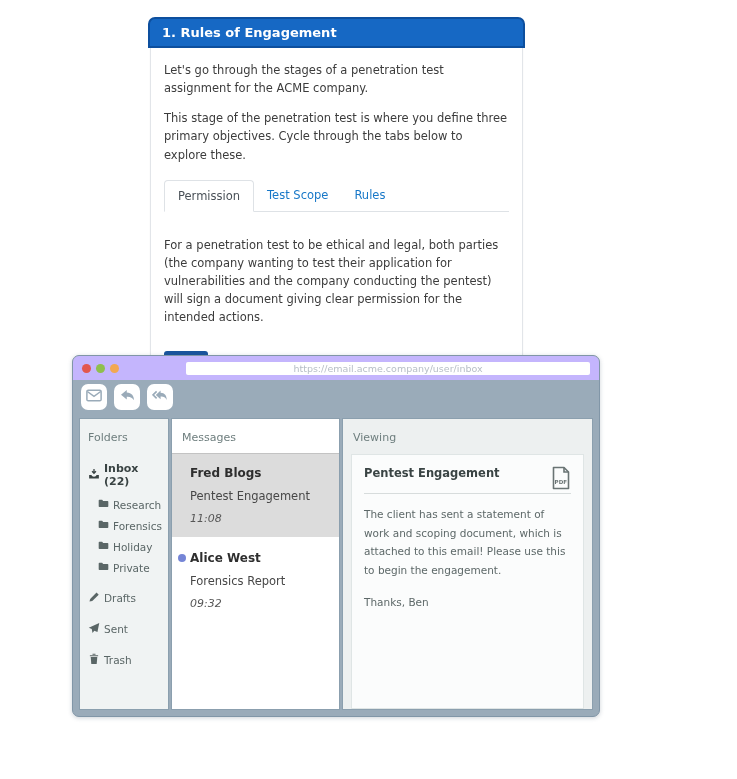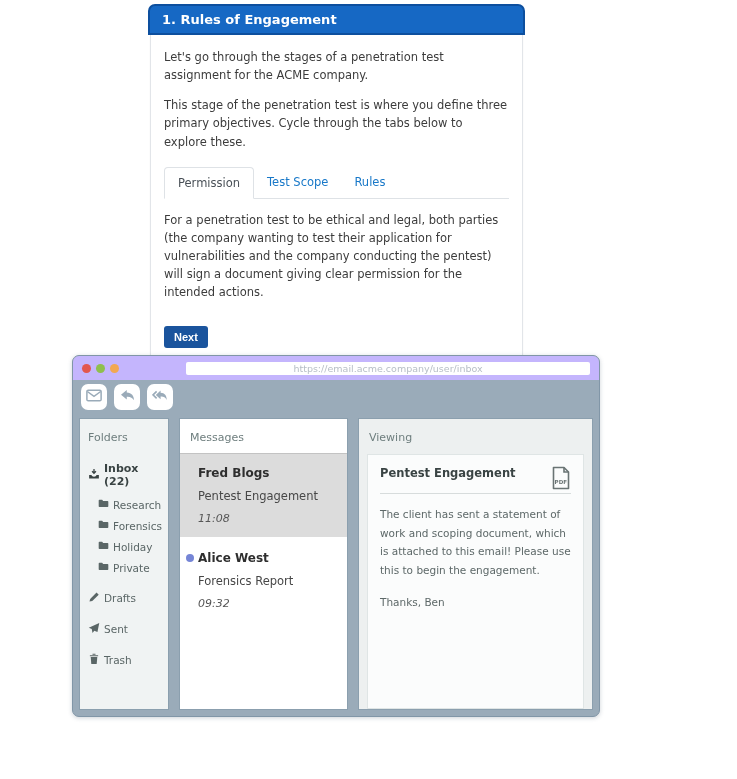--- a/index.html
+++ b/index.html
@@ -1,30 +1,30 @@
 <!DOCTYPE html>
 <html><head>
 <meta charset="utf-8">
 <style>
   * { box-sizing: border-box; margin: 0; padding: 0; }
   html,body { width: 737px; height: 779px; background:#ffffff; }
   body { position: relative; font-family: "DejaVu Sans", "Liberation Sans", sans-serif; }
 
   
-  .tutorial-card { position:absolute; left:148px; top:4px; width:377px; }
+  .tutorial-card { position:absolute; left:148px; top:17px; width:377px; }
   .tutorial-header {
     background:#1668c4; border:2px solid #0d4f9e; border-radius:7px 7px 0 0;
     color:#fff; font-weight:bold; font-size:13px; padding:6px 12px;
   }
   .tutorial-body {
     margin:0 2px; background:#fff; border:1px solid #e2e5e9; border-top:0;
     padding:13px 13px 15px; box-shadow:0 1px 2px rgba(0,0,0,.04);
   }
   .tutorial-body p.copy { font-size:11.5px; line-height:1.58; color:#3c3c3c; margin:0 0 12px; }
-  .tabs { display:flex; border-bottom:1px solid #dee2e6; margin:16px 0 12px; }
+  .tabs { display:flex; border-bottom:1px solid #dee2e6; margin:16px 0 24px; }
   .tab { padding:8px 13px; font-size:11.5px; cursor:pointer; }
   .tab.active {
     color:#495057; background:#fff; border:1px solid #dee2e6; border-bottom:1px solid #fff;
     border-radius:4px 4px 0 0; margin-bottom:-1px;
   }
   .tab.inactive { color:#1878c8; }
   .next-btn {
     display:inline-block; margin-top:12px; background:#1a549d; color:#fff;
     font-weight:bold; font-size:11px; padding:5px 10px; border:none; border-radius:3px; cursor:pointer;
   }
@@ -42,21 +42,21 @@
     flex:1; margin-left:62px; height:13px; background:#fff; border-radius:2px;
     font-size:9.5px; line-height:13px; text-align:center; color:#b6bec6;
     overflow:hidden; white-space:nowrap;
   }
   .toolbar { display:flex; gap:7px; padding:4px 8px 3px; }
   .tool-btn {
     width:26px; height:26px; background:#fff; border:none; border-radius:7px;
     display:flex; align-items:center; justify-content:center; color:#9aabb9; cursor:pointer;
   }
 
-  .client { display:flex; gap:10px; margin:5px 6px 6px; height:292px; }
+  .client { display:flex; gap:2px; margin:5px 6px 6px; height:292px; }
   .panel { border:1px solid #8b9fae; overflow:hidden; }
   .panel-title { font-size:11px; color:#6e7e7e; }
 
   
   .folders { width:90px; background:#f0f3f3; padding:12px 8px; }
   .folders .panel-title { margin-bottom:18px; }
   .folder-item { display:flex; align-items:center; gap:4px; font-size:10.5px; color:#5a6666; cursor:pointer; }
   .folder-item svg { flex:0 0 auto; }
   .folder-item.inbox { font-weight:bold; font-size:11px; color:#394343; margin-bottom:10px; }
   .folder-item.sub { margin-left:10px; margin-bottom:8px; }

